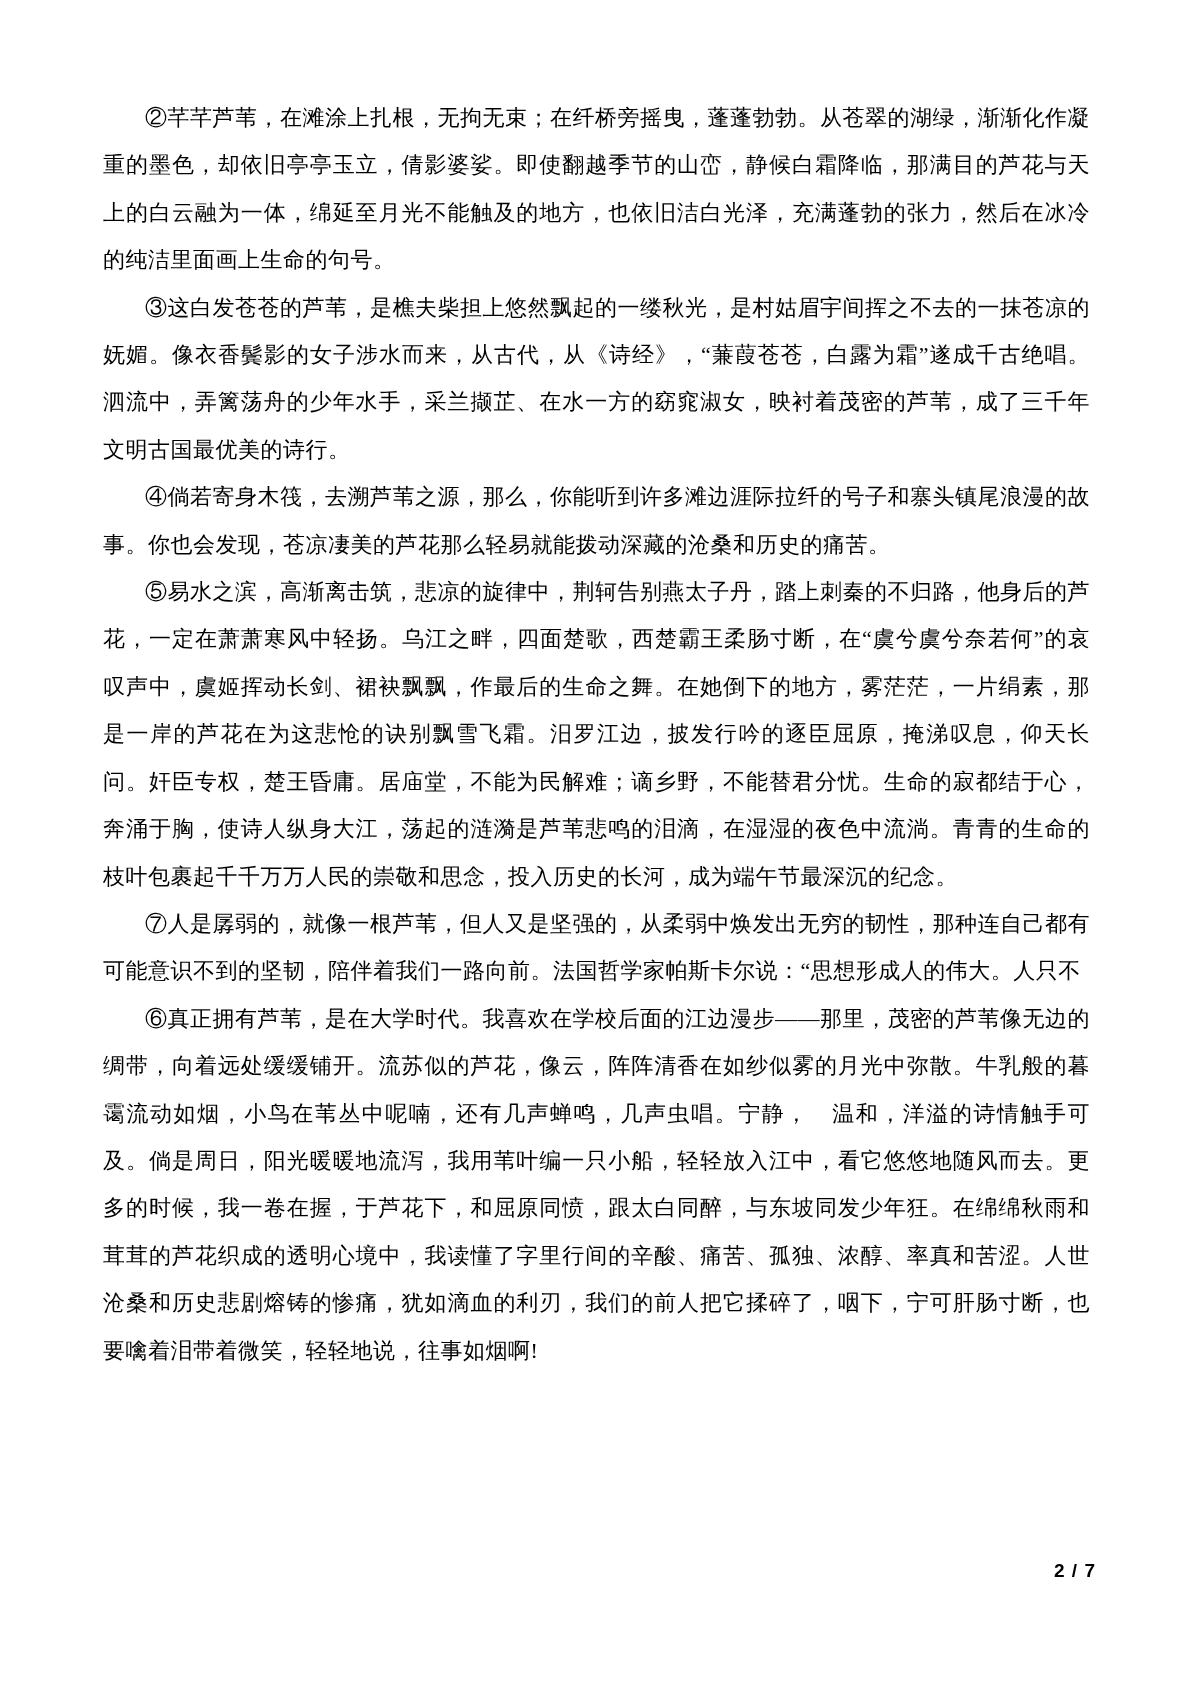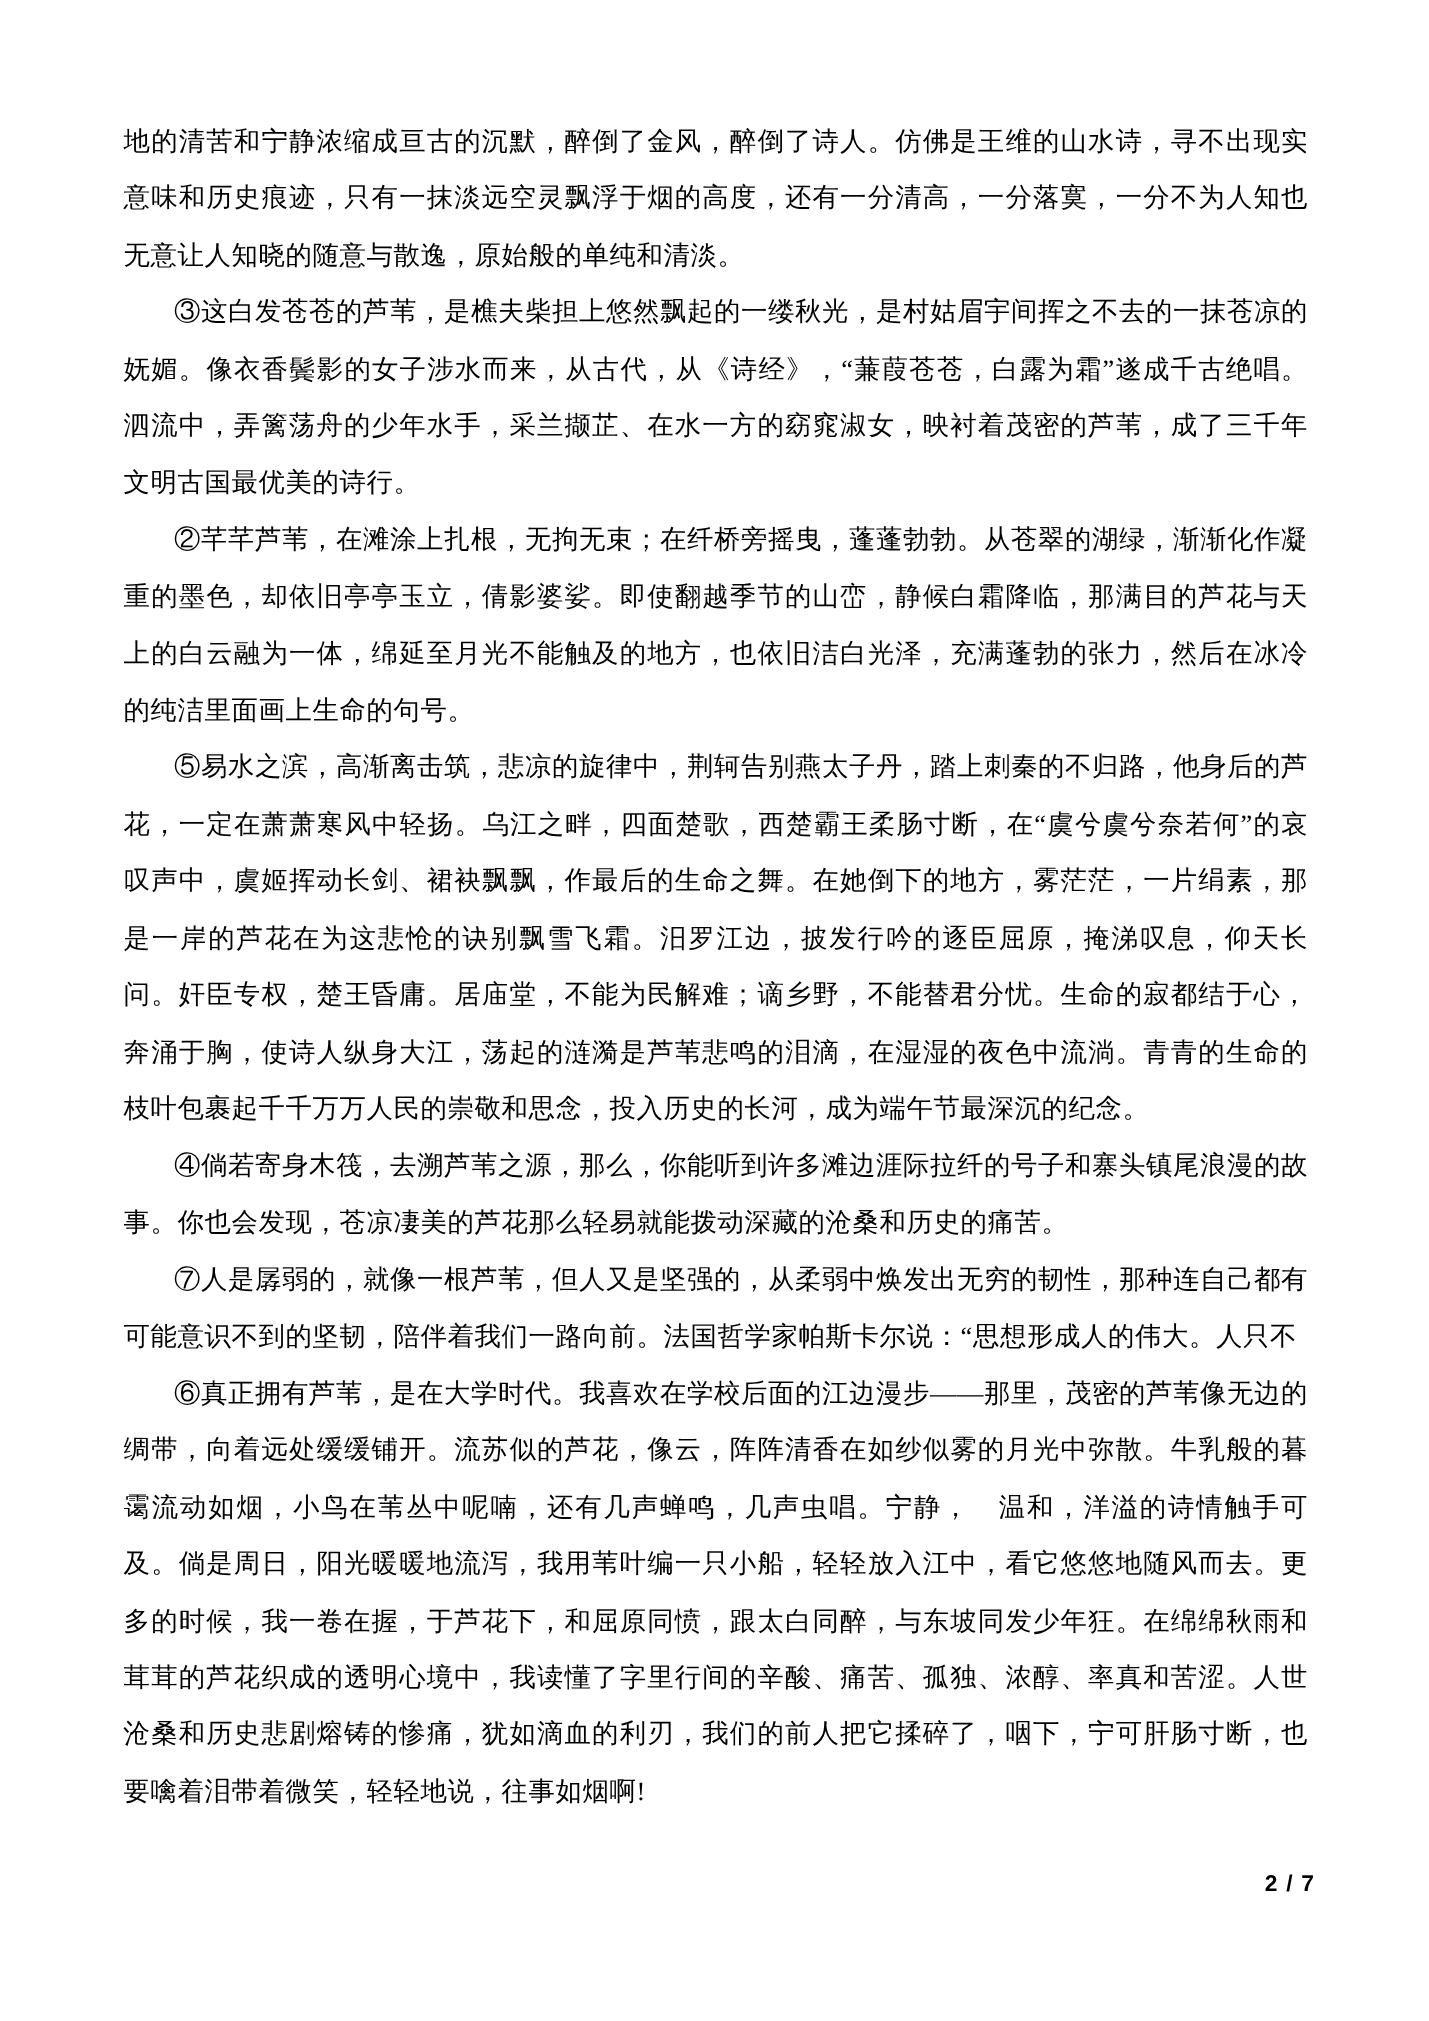--- a/index.html
+++ b/index.html
@@ -42,22 +42,21 @@
     font-size: 19px;
     color: #000000;
     letter-spacing: 1px;
   }
 </style>
 </head>
 <body>
 
 <div class="page">
   <div class="content">
-    <p class="para">地的清苦和宁静浓缩成亘古的沉默，醉倒了金风，醉倒了诗人。仿佛是王维的山水诗，寻不出现实意味和历史痕迹，只有一抹淡远空灵飘浮于烟的高度，还有一分清高，一分落寞，一分不为人知也无意让人知晓的随意与散逸，原始般的单纯和清淡。</p>
+    <p class="para indent">②芊芊芦苇，在滩涂上扎根，无拘无束；在纤桥旁摇曳，蓬蓬勃勃。从苍翠的湖绿，渐渐化作凝重的墨色，却依旧亭亭玉立，倩影婆娑。即使翻越季节的山峦，静候白霜降临，那满目的芦花与天上的白云融为一体，绵延至月光不能触及的地方，也依旧洁白光泽，充满蓬勃的张力，然后在冰冷的纯洁里面画上生命的句号。</p>
     <p class="para indent">③这白发苍苍的芦苇，是樵夫柴担上悠然飘起的一缕秋光，是村姑眉宇间挥之不去的一抹苍凉的妩媚。像衣香鬓影的女子涉水而来，从古代，从《诗经》，“蒹葭苍苍，白露为霜”遂成千古绝唱。泗流中，弄篱荡舟的少年水手，采兰撷芷、在水一方的窈窕淑女，映衬着茂密的芦苇，成了三千年文明古国最优美的诗行。</p>
-    <p class="para indent">②芊芊芦苇，在滩涂上扎根，无拘无束；在纤桥旁摇曳，蓬蓬勃勃。从苍翠的湖绿，渐渐化作凝重的墨色，却依旧亭亭玉立，倩影婆娑。即使翻越季节的山峦，静候白霜降临，那满目的芦花与天上的白云融为一体，绵延至月光不能触及的地方，也依旧洁白光泽，充满蓬勃的张力，然后在冰冷的纯洁里面画上生命的句号。</p>
+    <p class="para indent">④倘若寄身木筏，去溯芦苇之源，那么，你能听到许多滩边涯际拉纤的号子和寨头镇尾浪漫的故事。你也会发现，苍凉凄美的芦花那么轻易就能拨动深藏的沧桑和历史的痛苦。</p>
     <p class="para indent">⑤易水之滨，高渐离击筑，悲凉的旋律中，荆轲告别燕太子丹，踏上刺秦的不归路，他身后的芦花，一定在萧萧寒风中轻扬。乌江之畔，四面楚歌，西楚霸王柔肠寸断，在“虞兮虞兮奈若何”的哀叹声中，虞姬挥动长剑、裙袂飘飘，作最后的生命之舞。在她倒下的地方，雾茫茫，一片绢素，那是一岸的芦花在为这悲怆的诀别飘雪飞霜。汨罗江边，披发行吟的逐臣屈原，掩涕叹息，仰天长问。奸臣专权，楚王昏庸。居庙堂，不能为民解难；谪乡野，不能替君分忧。生命的寂都结于心，奔涌于胸，使诗人纵身大江，荡起的涟漪是芦苇悲鸣的泪滴，在湿湿的夜色中流淌。青青的生命的枝叶包裹起千千万万人民的崇敬和思念，投入历史的长河，成为端午节最深沉的纪念。</p>
-    <p class="para indent">④倘若寄身木筏，去溯芦苇之源，那么，你能听到许多滩边涯际拉纤的号子和寨头镇尾浪漫的故事。你也会发现，苍凉凄美的芦花那么轻易就能拨动深藏的沧桑和历史的痛苦。</p>
     <p class="para indent">⑦人是孱弱的，就像一根芦苇，但人又是坚强的，从柔弱中焕发出无穷的韧性，那种连自己都有可能意识不到的坚韧，陪伴着我们一路向前。法国哲学家帕斯卡尔说：“思想形成人的伟大。人只不</p>
     <p class="para indent">⑥真正拥有芦苇，是在大学时代。我喜欢在学校后面的江边漫步——那里，茂密的芦苇像无边的绸带，向着远处缓缓铺开。流苏似的芦花，像云，阵阵清香在如纱似雾的月光中弥散。牛乳般的暮霭流动如烟，小鸟在苇丛中呢喃，还有几声蝉鸣，几声虫唱。宁静，　温和，洋溢的诗情触手可及。倘是周日，阳光暖暖地流泻，我用苇叶编一只小船，轻轻放入江中，看它悠悠地随风而去。更多的时候，我一卷在握，于芦花下，和屈原同愤，跟太白同醉，与东坡同发少年狂。在绵绵秋雨和茸茸的芦花织成的透明心境中，我读懂了字里行间的辛酸、痛苦、孤独、浓醇、率真和苦涩。人世沧桑和历史悲剧熔铸的惨痛，犹如滴血的利刃，我们的前人把它揉碎了，咽下，宁可肝肠寸断，也要噙着泪带着微笑，轻轻地说，往事如烟啊!</p>
   </div>
   <div class="page-num">2 / 7</div>
 </div>
 
 </body></html>

